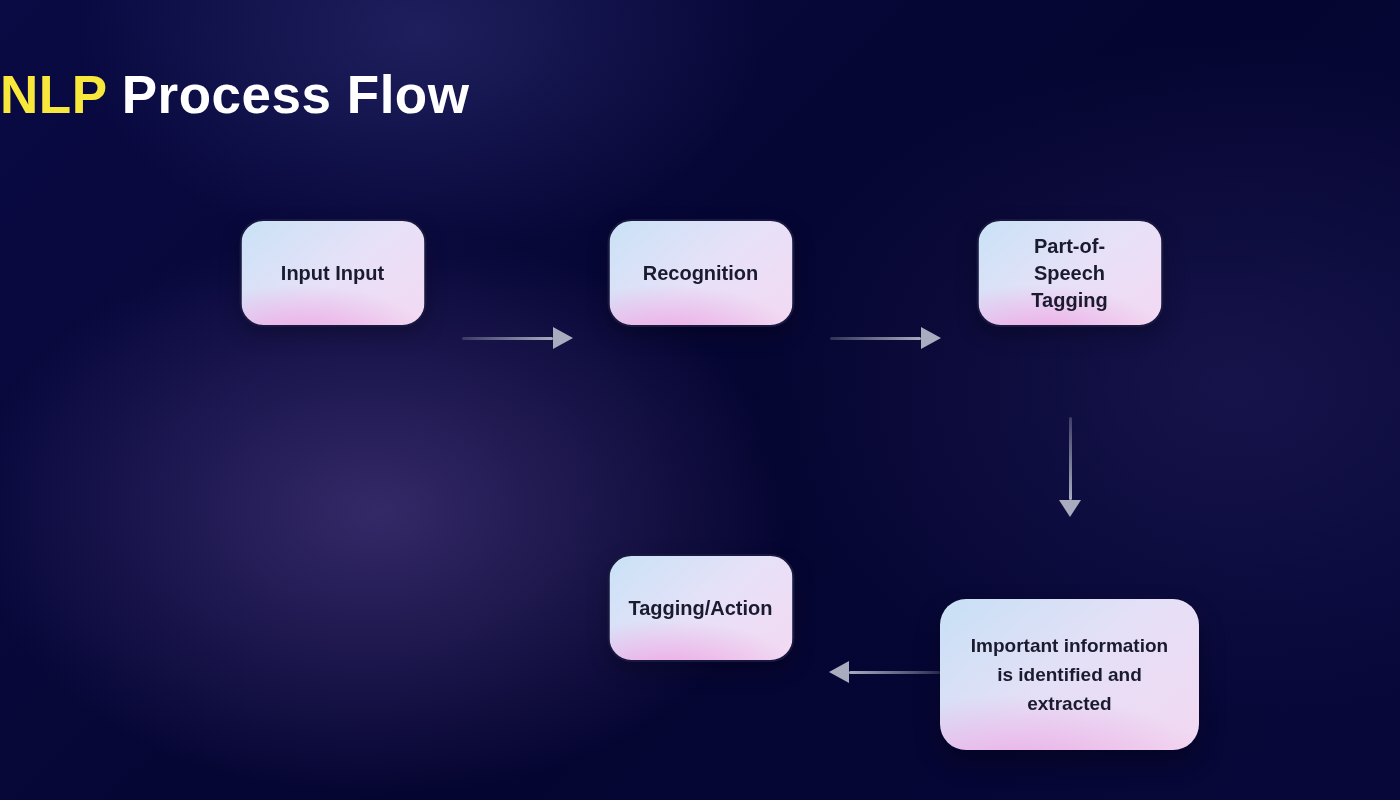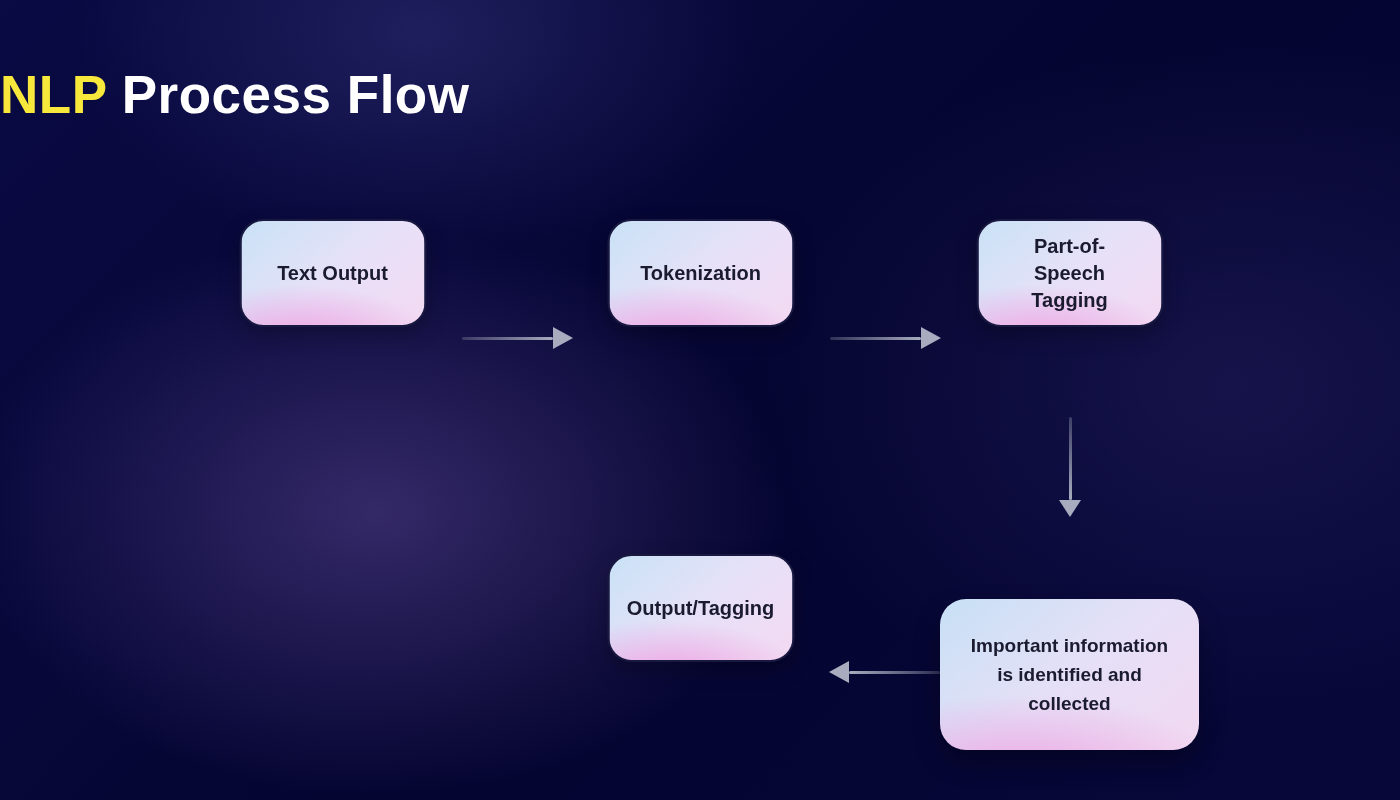--- a/index.html
+++ b/index.html
@@ -77,30 +77,30 @@
 </head>
 <body>
 
 <div class="stage">
 
   <div class="title">
     <span class="hl">NLP</span><span class="rest"> Process Flow</span>
   </div>
 
   <div class="node n1">
-    <div class="node-header">Text Output</div>
+    <div class="node-header">Input Input</div>
   </div>
 
   <div class="arrow-h a1">
     <div class="shaft-h to-right"></div>
     <div class="head-right"></div>
   </div>
 
   <div class="node n2">
-    <div class="node-header">Tokenization</div>
+    <div class="node-header">Recognition</div>
   </div>
 
   <div class="arrow-h a2">
     <div class="shaft-h to-right"></div>
     <div class="head-right"></div>
   </div>
 
   <div class="node n3">
     <div class="node-header">Part-of-
 Speech
@@ -108,25 +108,25 @@
   </div>
 
   <div class="arrow-v a3">
     <div class="shaft-v"></div>
     <div class="head-down"></div>
   </div>
 
   <div class="node n4">
     <div class="node-body">Important information
 is identified and
-collected</div>
+extracted</div>
   </div>
 
   <div class="arrow-h a4">
     <div class="head-left"></div>
     <div class="shaft-h to-left"></div>
   </div>
 
   <div class="node n5">
-    <div class="node-header">Output/Tagging</div>
+    <div class="node-header">Tagging/Action</div>
   </div>
 
 </div>
 
 </body></html>

